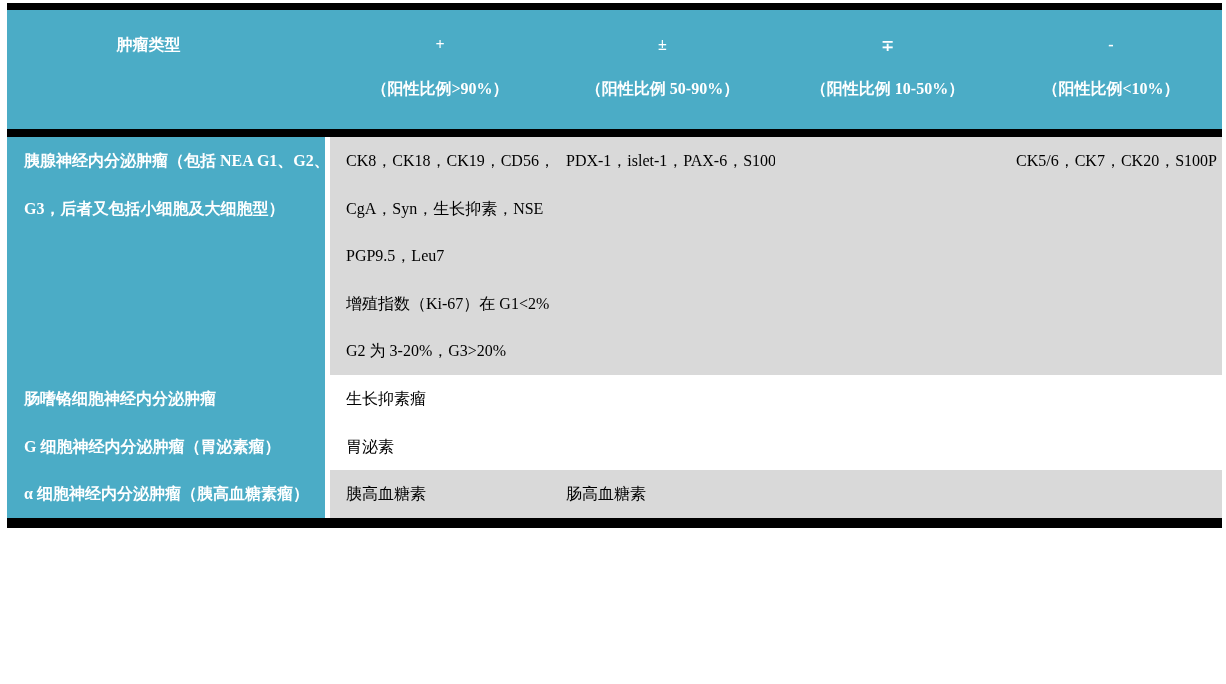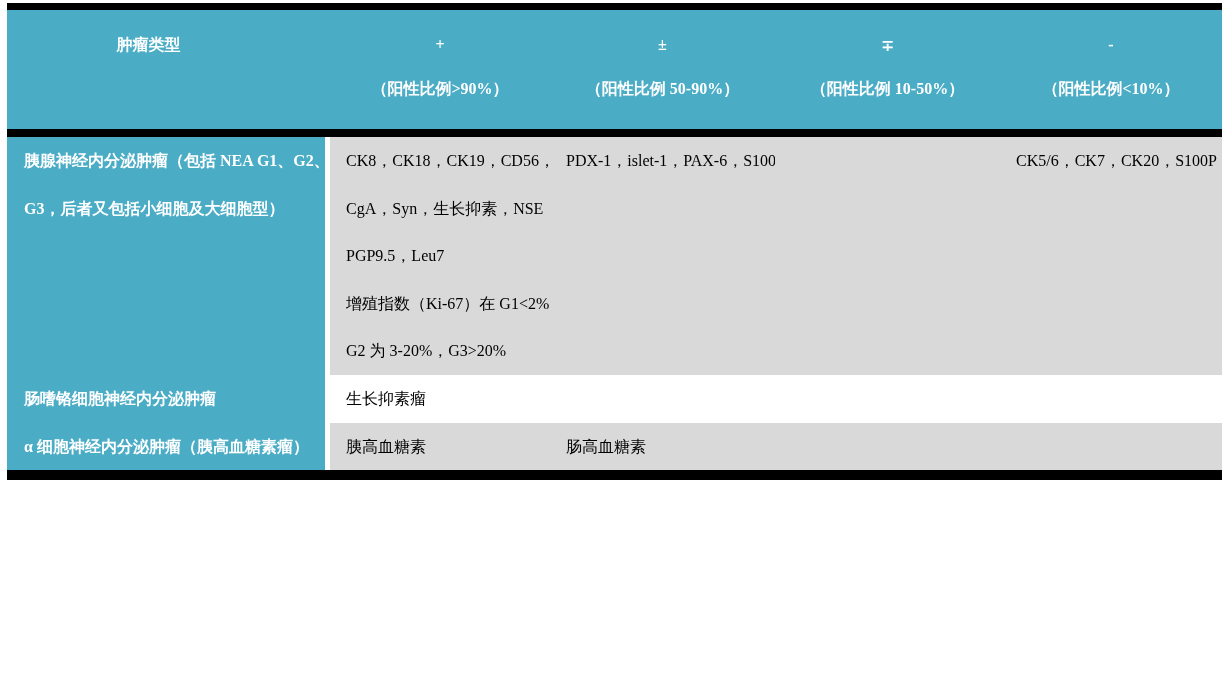--- a/index.html
+++ b/index.html
@@ -110,20 +110,27 @@
           <td></td>
           <td>CK5/6，CK7，CK20，S100P</td>
         </tr>
         <tr>
           <td class="tumor">肠嗜铬细胞神经内分泌肿瘤</td>
           <td>生长抑素瘤</td>
           <td></td>
           <td></td>
           <td></td>
         </tr>
+        <tr>
+          <td class="tumor">G 细胞神经内分泌肿瘤（胃泌素瘤）</td>
+          <td>胃泌素</td>
+          <td></td>
+          <td></td>
+          <td></td>
+        </tr>
         <tr class="band">
           <td class="tumor">α 细胞神经内分泌肿瘤（胰高血糖素瘤）</td>
           <td>胰高血糖素</td>
           <td>肠高血糖素</td>
           <td></td>
           <td></td>
         </tr>
       </tbody>
     </table>
   </div>

